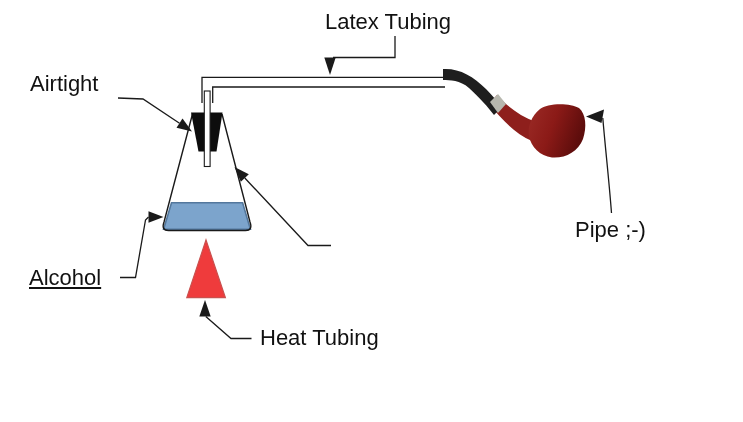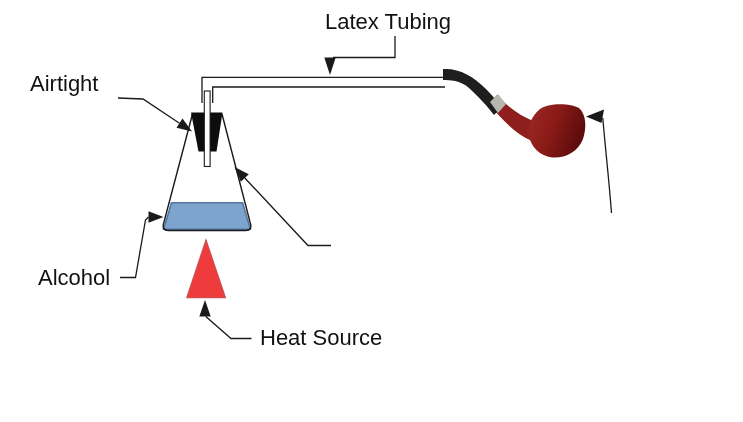--- a/index.html
+++ b/index.html
@@ -15,21 +15,21 @@
     position:absolute;
     font-size:22px;
     line-height:27px;
     color:#111111;
     white-space:nowrap;
     user-select:none;
   }
   .label span{display:block;}
   #label-latex{left:325px;top:8px;}
   #label-airtight{left:30px;top:70px;}
-  #label-alcohol{left:38px;top:264px;}
+  #label-alcohol{left:29px;top:264px;text-decoration:underline;}
   #label-pyrex{left:333px;top:217px;}
   #label-heat{left:260px;top:324px;}
   #label-pipe{left:575px;top:216px;}
 </style>
 </head>
 <body>
 
 <div class="stage">
 
   <svg width="743" height="422" viewBox="0 0 743 422">
@@ -88,16 +88,17 @@
 
   <div class="label" id="label-latex">Latex Tubing</div>
 
   <div class="label" id="label-airtight">
     <span>Airtight</span>
   </div>
 
   <div class="label" id="label-alcohol">Alcohol</div>
 
 
-  <div class="label" id="label-heat">Heat Source</div>
+  <div class="label" id="label-heat">Heat Tubing</div>
 
+  <div class="label" id="label-pipe">Pipe ;-)</div>
 
 </div>
 
 </body></html>

